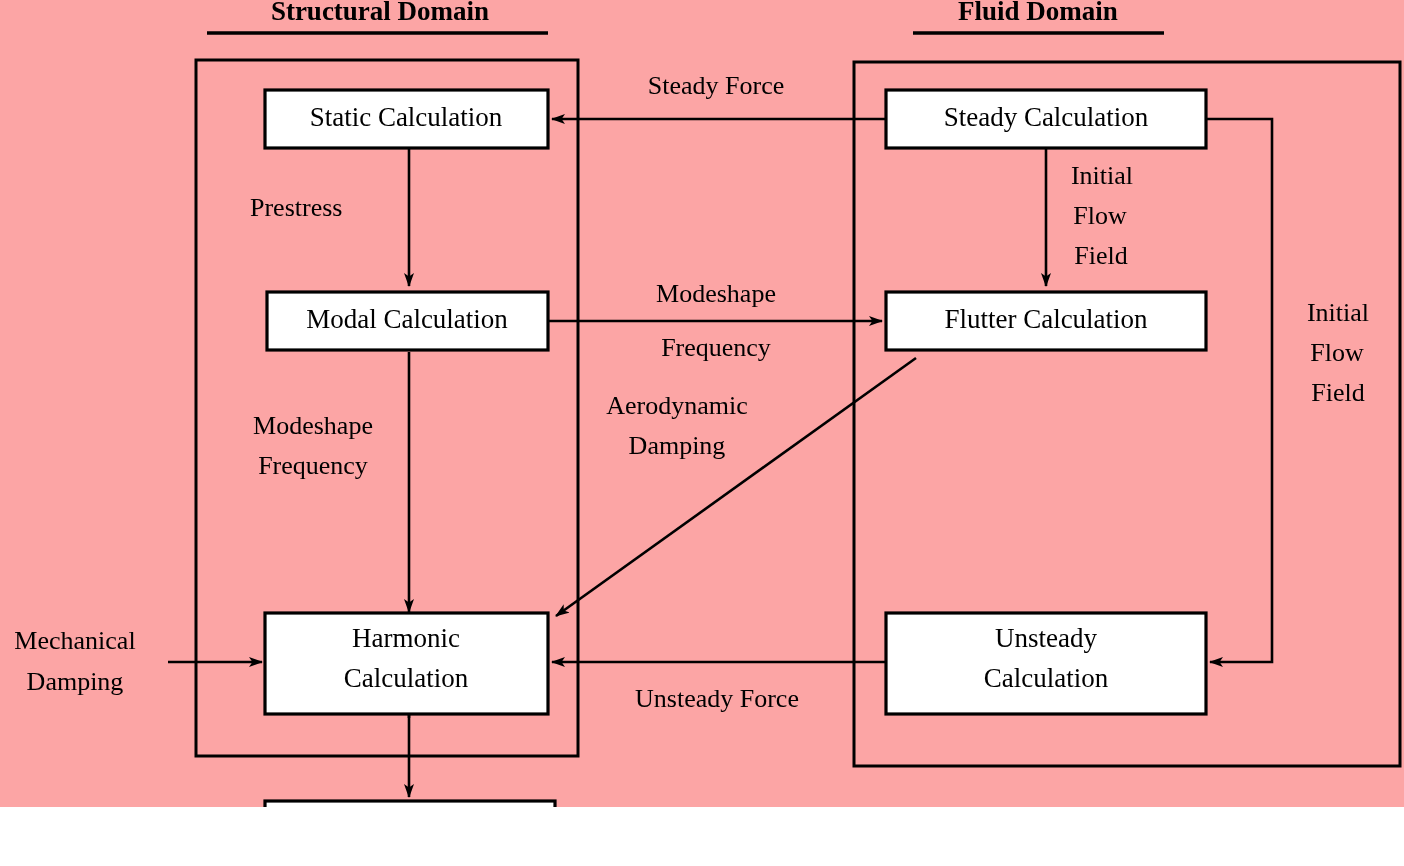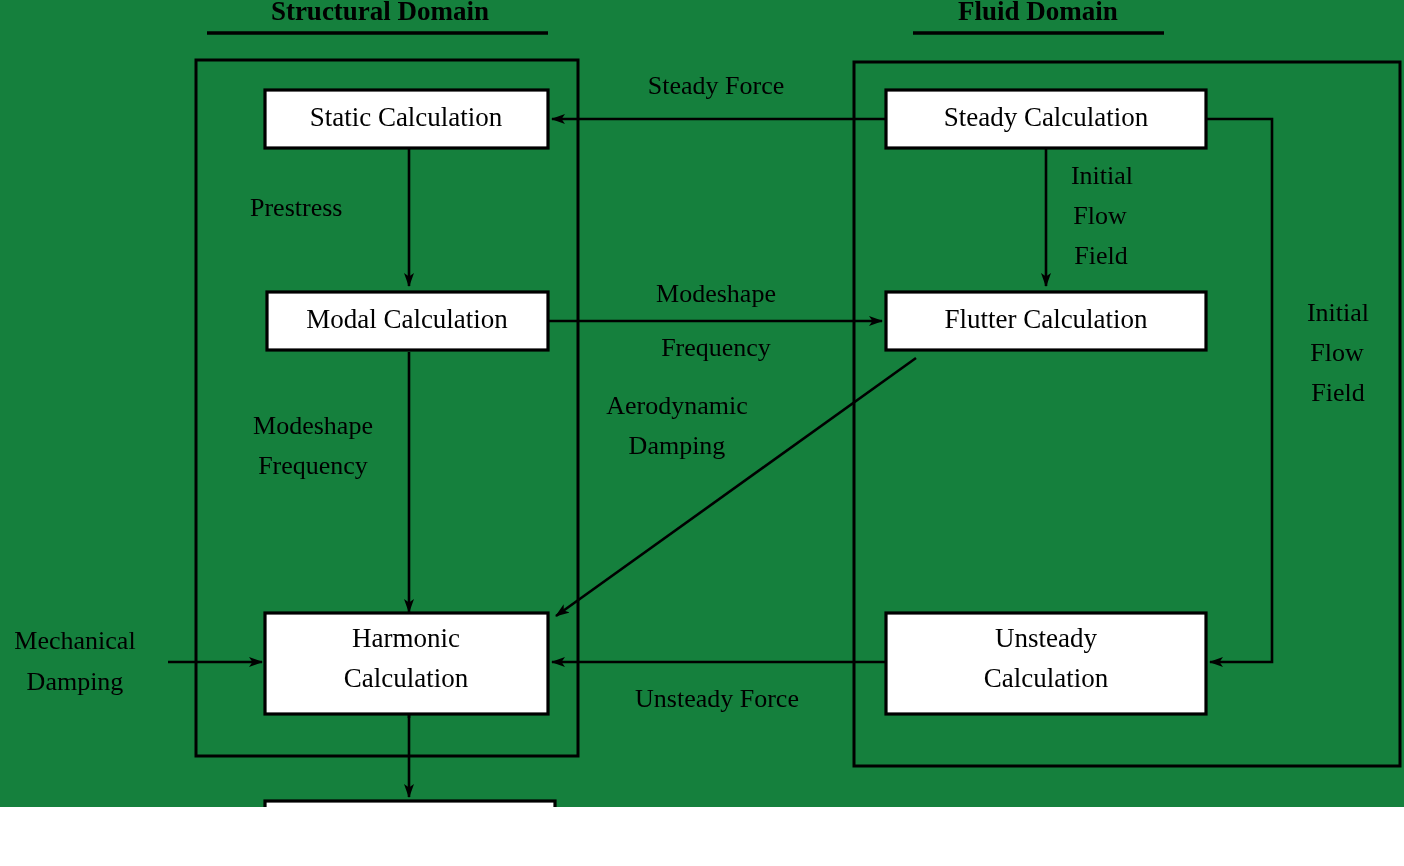--- a/index.html
+++ b/index.html
@@ -4,21 +4,21 @@
 <style>
   html, body {
     margin: 0;
     padding: 0;
     background: #ffffff;
   }
   #root {
     position: relative;
     width: 1404px;
     height: 807px;
-    background: #15803d;
+    background: #fca5a5;
     font-family: "Liberation Serif", "DejaVu Serif", serif;
     overflow: hidden;
   }
   svg.diagram {
     position: absolute;
     left: 0;
     top: 0;
     width: 1404px;
     height: 866px;
   }

